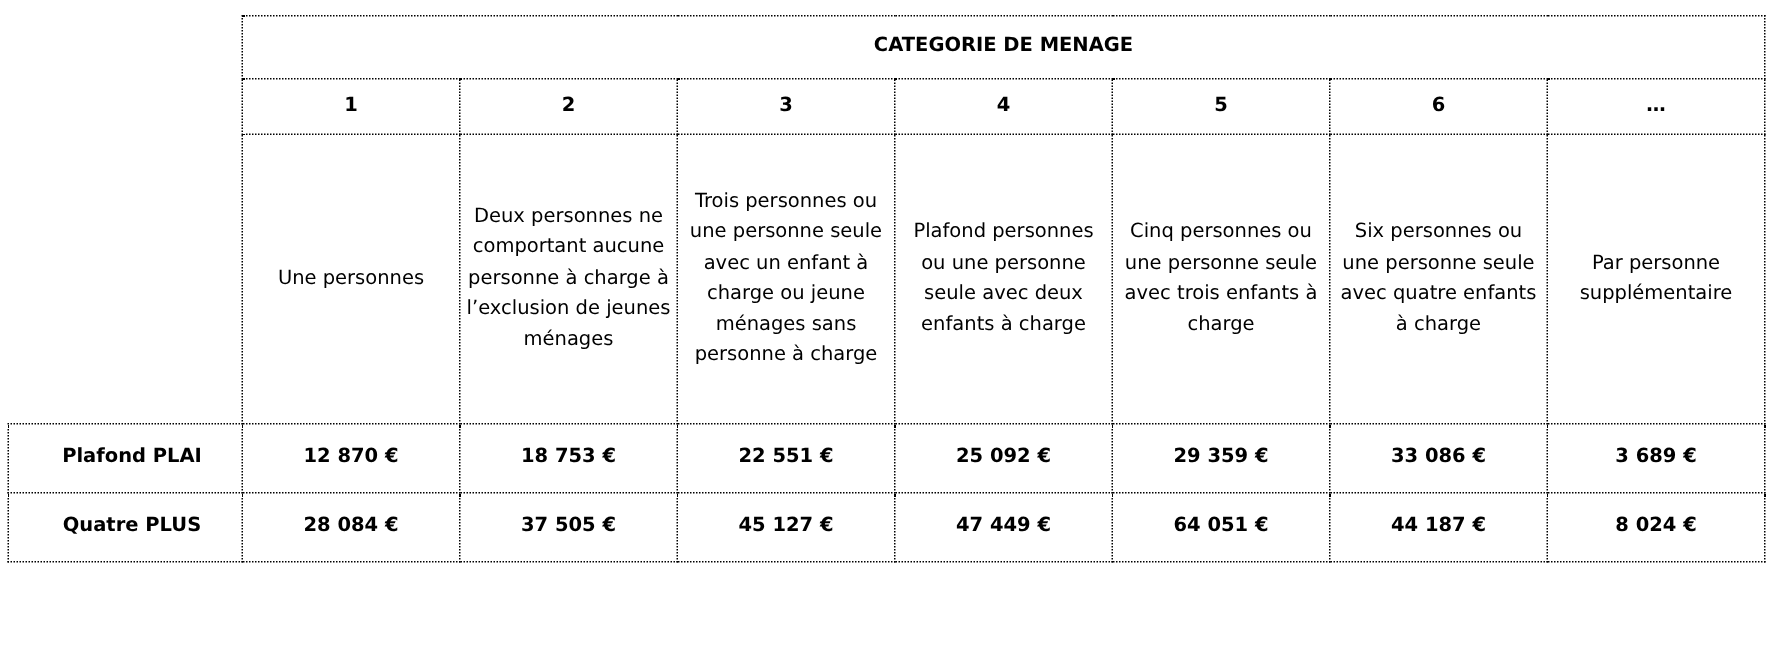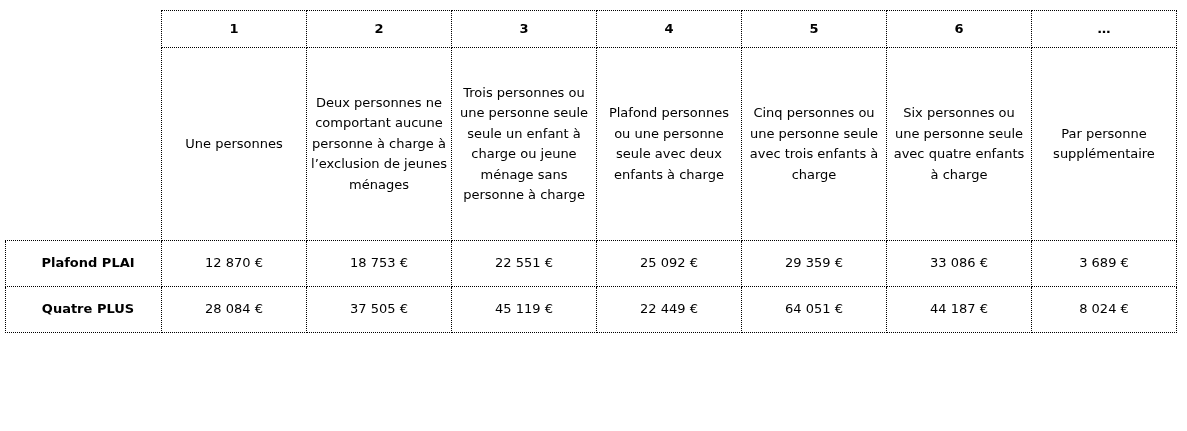--- a/index.html
+++ b/index.html
@@ -53,21 +53,21 @@
       height: 193px;
       font-size: 13px;
     }
     .row-label {
       text-align: right;
       font-weight: bold;
       padding-left: 11px !important;
       font-size: 12.5px;
     }
     .val {
-      font-weight: normal;
+      font-weight: bold;
       font-size: 12.5px;
     }
     .data-row td {
       height: 46px;
     }
     .data-row.last td {
       height: 45px;
     }
   </style>
 </head>
@@ -80,53 +80,57 @@
     <col style="width:145px">
     <col style="width:145px">
     <col style="width:145px">
     <col style="width:145px">
     <col style="width:145px">
     <col style="width:145px">
   </colgroup>
   <tbody>
     <tr>
       <td class="blank"></td>
+      <td class="hdr-main" colspan="7">CATEGORIE DE MENAGE</td>
+    </tr>
+    <tr>
+      <td class="blank"></td>
       <td class="hdr-num">1</td>
       <td class="hdr-num">2</td>
       <td class="hdr-num">3</td>
       <td class="hdr-num">4</td>
       <td class="hdr-num">5</td>
       <td class="hdr-num">6</td>
       <td class="hdr-num">…</td>
     </tr>
     <tr>
       <td class="blank-top"></td>
       <td class="desc">Une personnes</td>
       <td class="desc">Deux personnes ne comportant aucune personne à charge à l’exclusion de jeunes ménages</td>
-      <td class="desc">Trois personnes ou une personne seule seule un enfant à charge ou jeune ménage sans personne à charge</td>
+      <td class="desc">Trois personnes ou une personne seule avec un enfant à charge ou jeune ménages sans personne à charge</td>
       <td class="desc">Plafond personnes ou une personne seule avec deux enfants à charge</td>
       <td class="desc">Cinq personnes ou une personne seule avec trois enfants à charge</td>
       <td class="desc">Six personnes ou une personne seule avec quatre enfants à charge</td>
       <td class="desc">Par personne supplémentaire</td>
     </tr>
 
     <tr class="data-row">
       <td class="row-label">Plafond PLAI</td>
       <td class="val">12 870 €</td>
       <td class="val">18 753 €</td>
       <td class="val">22 551 €</td>
       <td class="val">25 092 €</td>
       <td class="val">29 359 €</td>
       <td class="val">33 086 €</td>
       <td class="val">3 689 €</td>
     </tr>
     <tr class="data-row">
       <td class="row-label">Quatre PLUS</td>
       <td class="val">28 084 €</td>
       <td class="val">37 505 €</td>
-      <td class="val">45 119 €</td>
-      <td class="val">22 449 €</td>
+      <td class="val">45 127 €</td>
+      <td class="val">47 449 €</td>
       <td class="val">64 051 €</td>
       <td class="val">44 187 €</td>
       <td class="val">8 024 €</td>
     </tr>
   </tbody>
 </table>
 
 </body></html>

